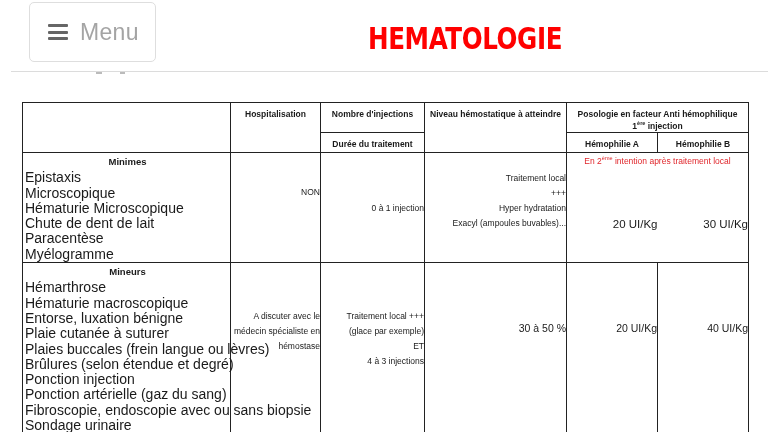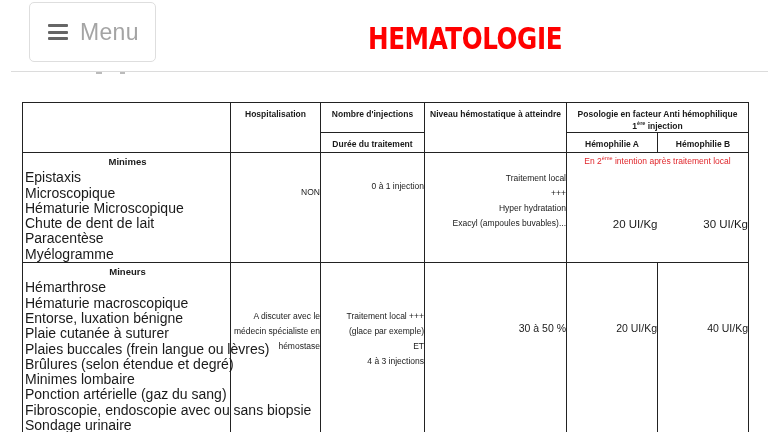--- a/index.html
+++ b/index.html
@@ -95,21 +95,21 @@
       <td class="list">
         <div class="group">Minimes</div>
         <div class="item">Epistaxis</div>
         <div class="item">Microscopique</div>
         <div class="item">Hématurie Microscopique</div>
         <div class="item">Chute de dent de lait</div>
         <div class="item">Paracentèse</div>
         <div class="item">Myélogramme</div>
       </td>
       <td class="center" style="padding-top:34px">NON</td>
-      <td class="center" style="padding-top:28px">0 à 1 injection</td>
+      <td class="center" style="padding-top:50px">0 à 1 injection</td>
       <td class="center" style="padding-top:18px; line-height:15px">
         <div>Traitement local</div>
         <div>+++</div>
         <div>Hyper hydratation</div>
         <div>Exacyl (ampoules buvables)...</div>
       </td>
       <td colspan="2" style="border-right:1.8px solid #222">
         <div class="red"><span>En 2</span><sup>ème</sup><span> intention après traitement local</span></div>
         <div style="display:flex; margin-top:14px">
           <div class="dose center" style="width:50%">20 UI/Kg</div>
@@ -120,21 +120,21 @@
 
     <tr style="height:180px">
       <td class="list">
         <div class="group">Mineurs</div>
         <div class="item">Hémarthrose</div>
         <div class="item">Hématurie macroscopique</div>
         <div class="item">Entorse, luxation bénigne</div>
         <div class="item">Plaie cutanée à suturer</div>
         <div class="item">Plaies buccales (frein langue ou lèvres)</div>
         <div class="item">Brûlures (selon étendue et degré)</div>
-        <div class="item">Minimes lombaire</div>
+        <div class="item">Ponction injection</div>
         <div class="item">Ponction artérielle (gaz du sang)</div>
         <div class="item">Fibroscopie, endoscopie avec ou sans biopsie</div>
         <div class="item">Sondage urinaire</div>
 
       </td>
       <td class="center" style="padding-top:46px; line-height:15px">
         <div>A discuter avec le</div>
         <div>médecin spécialiste en</div>
         <div>hémostase</div>
       </td>

